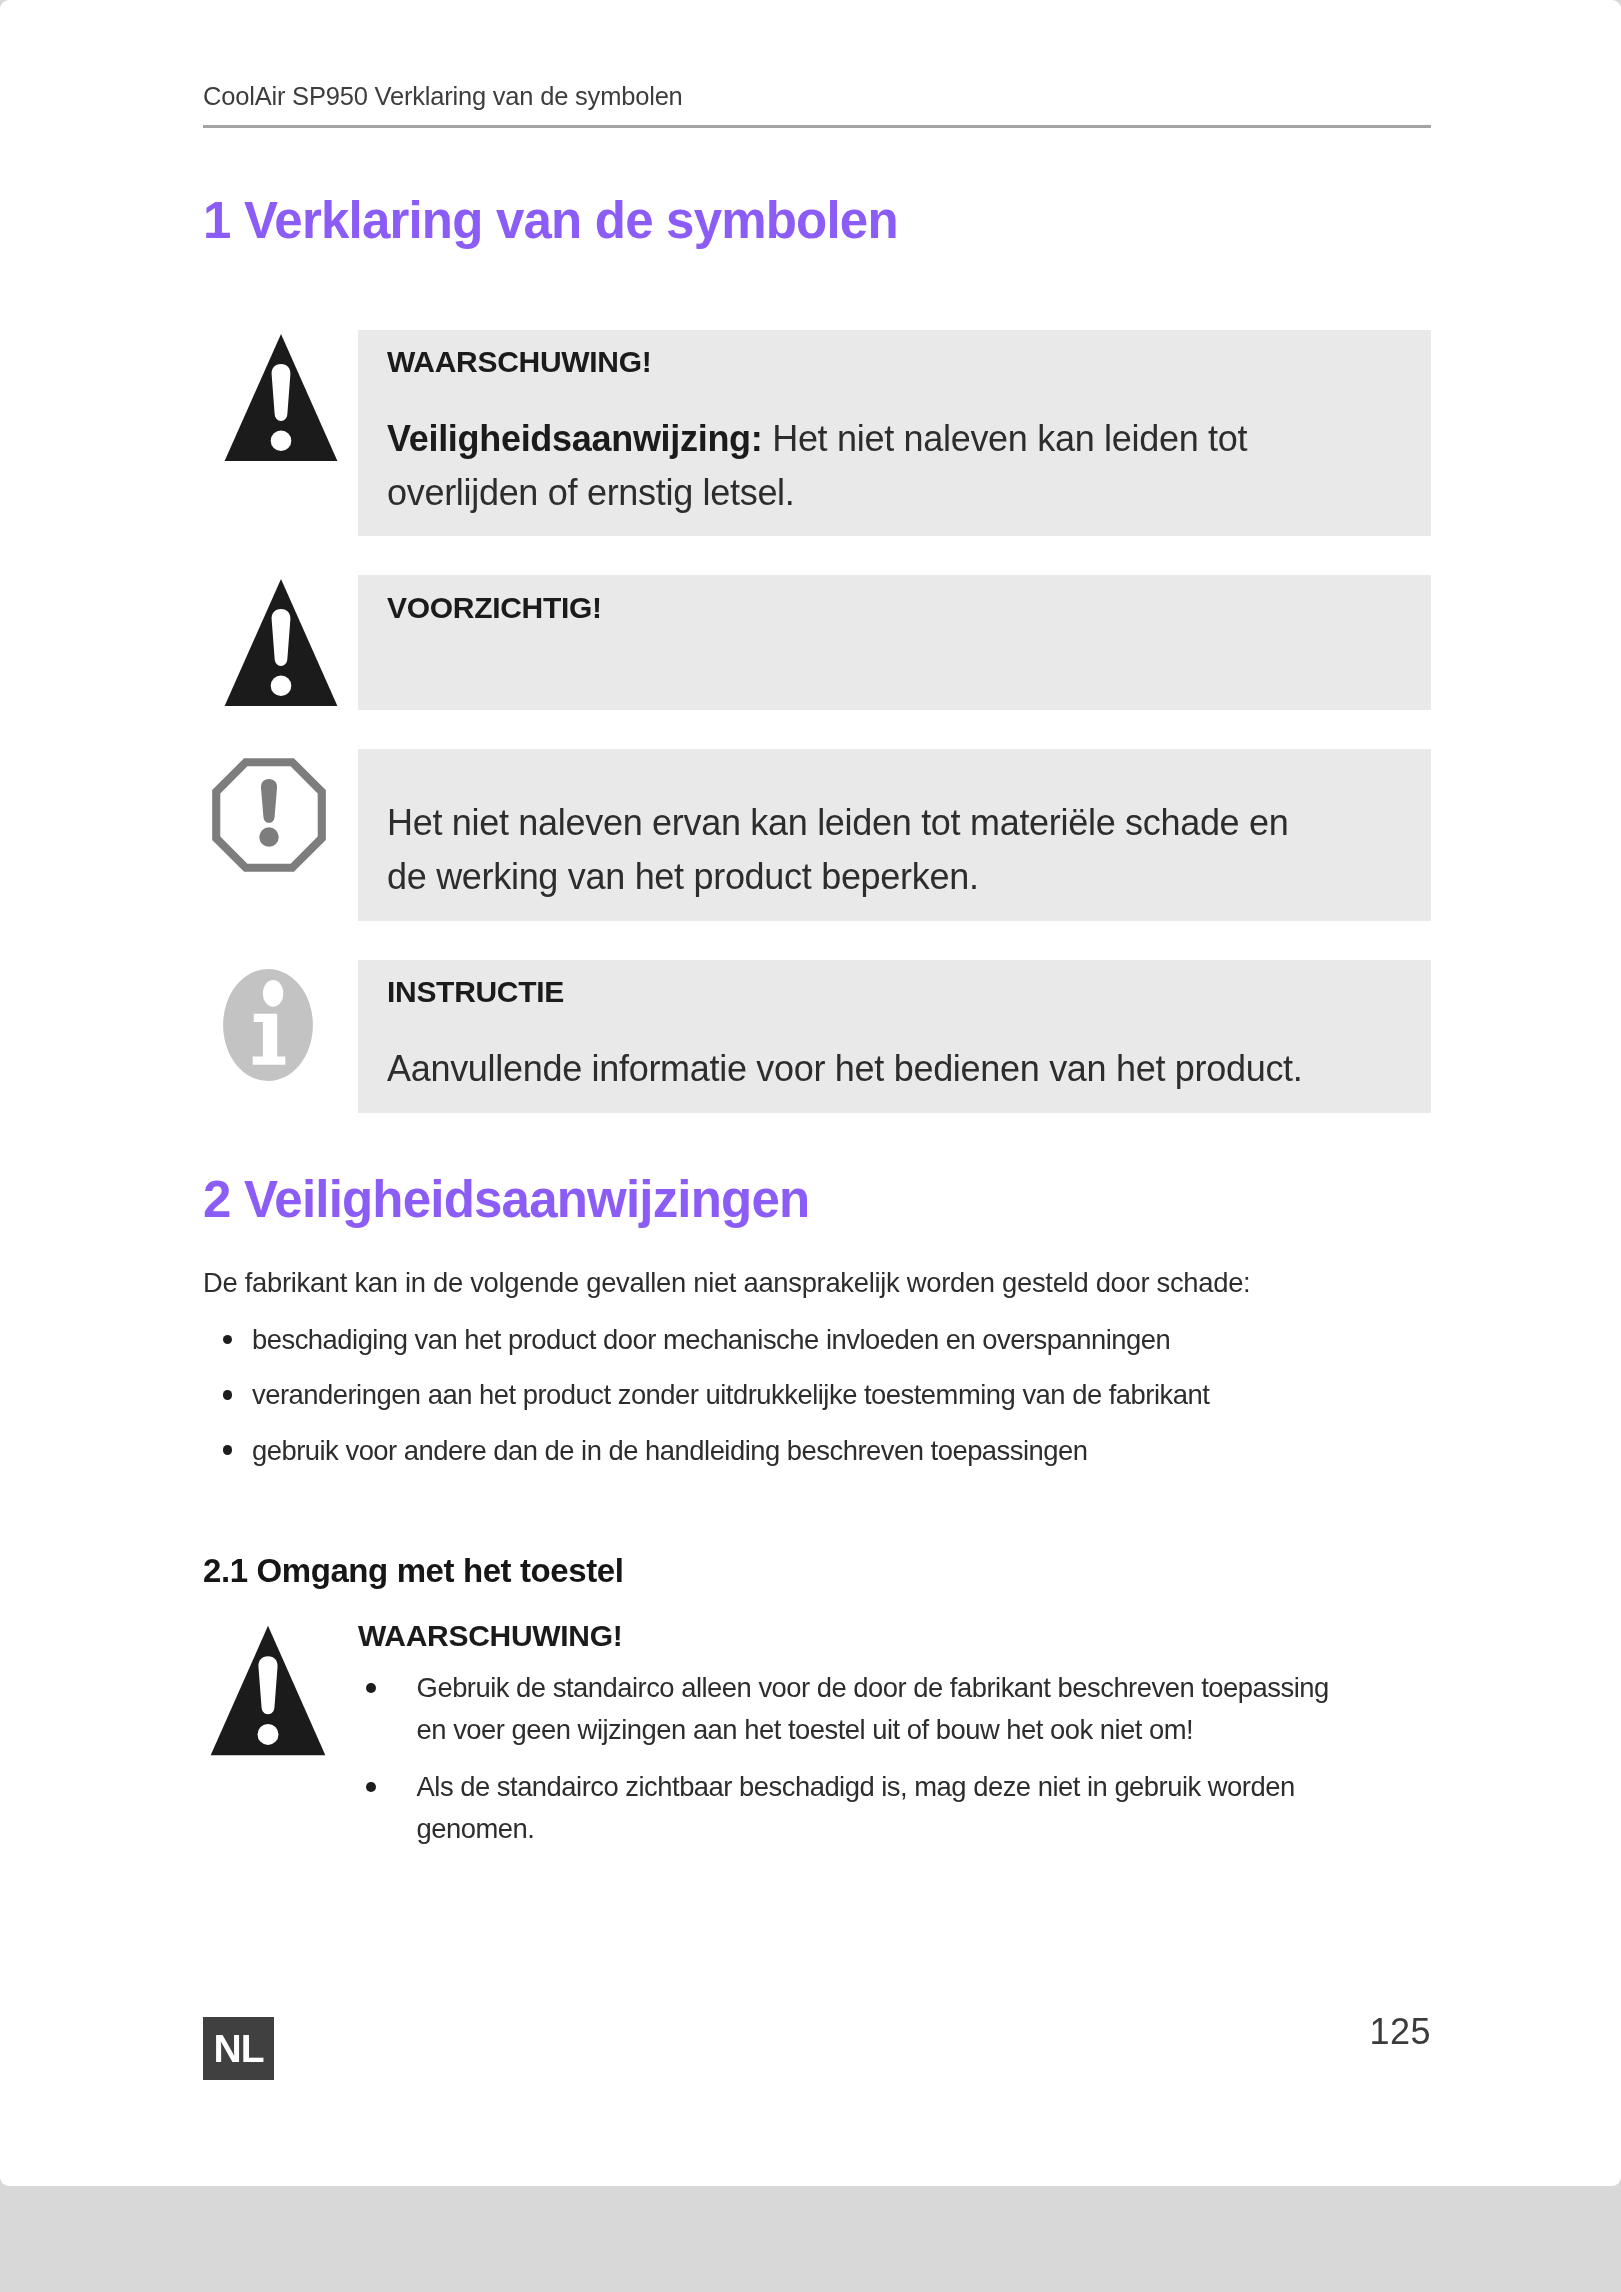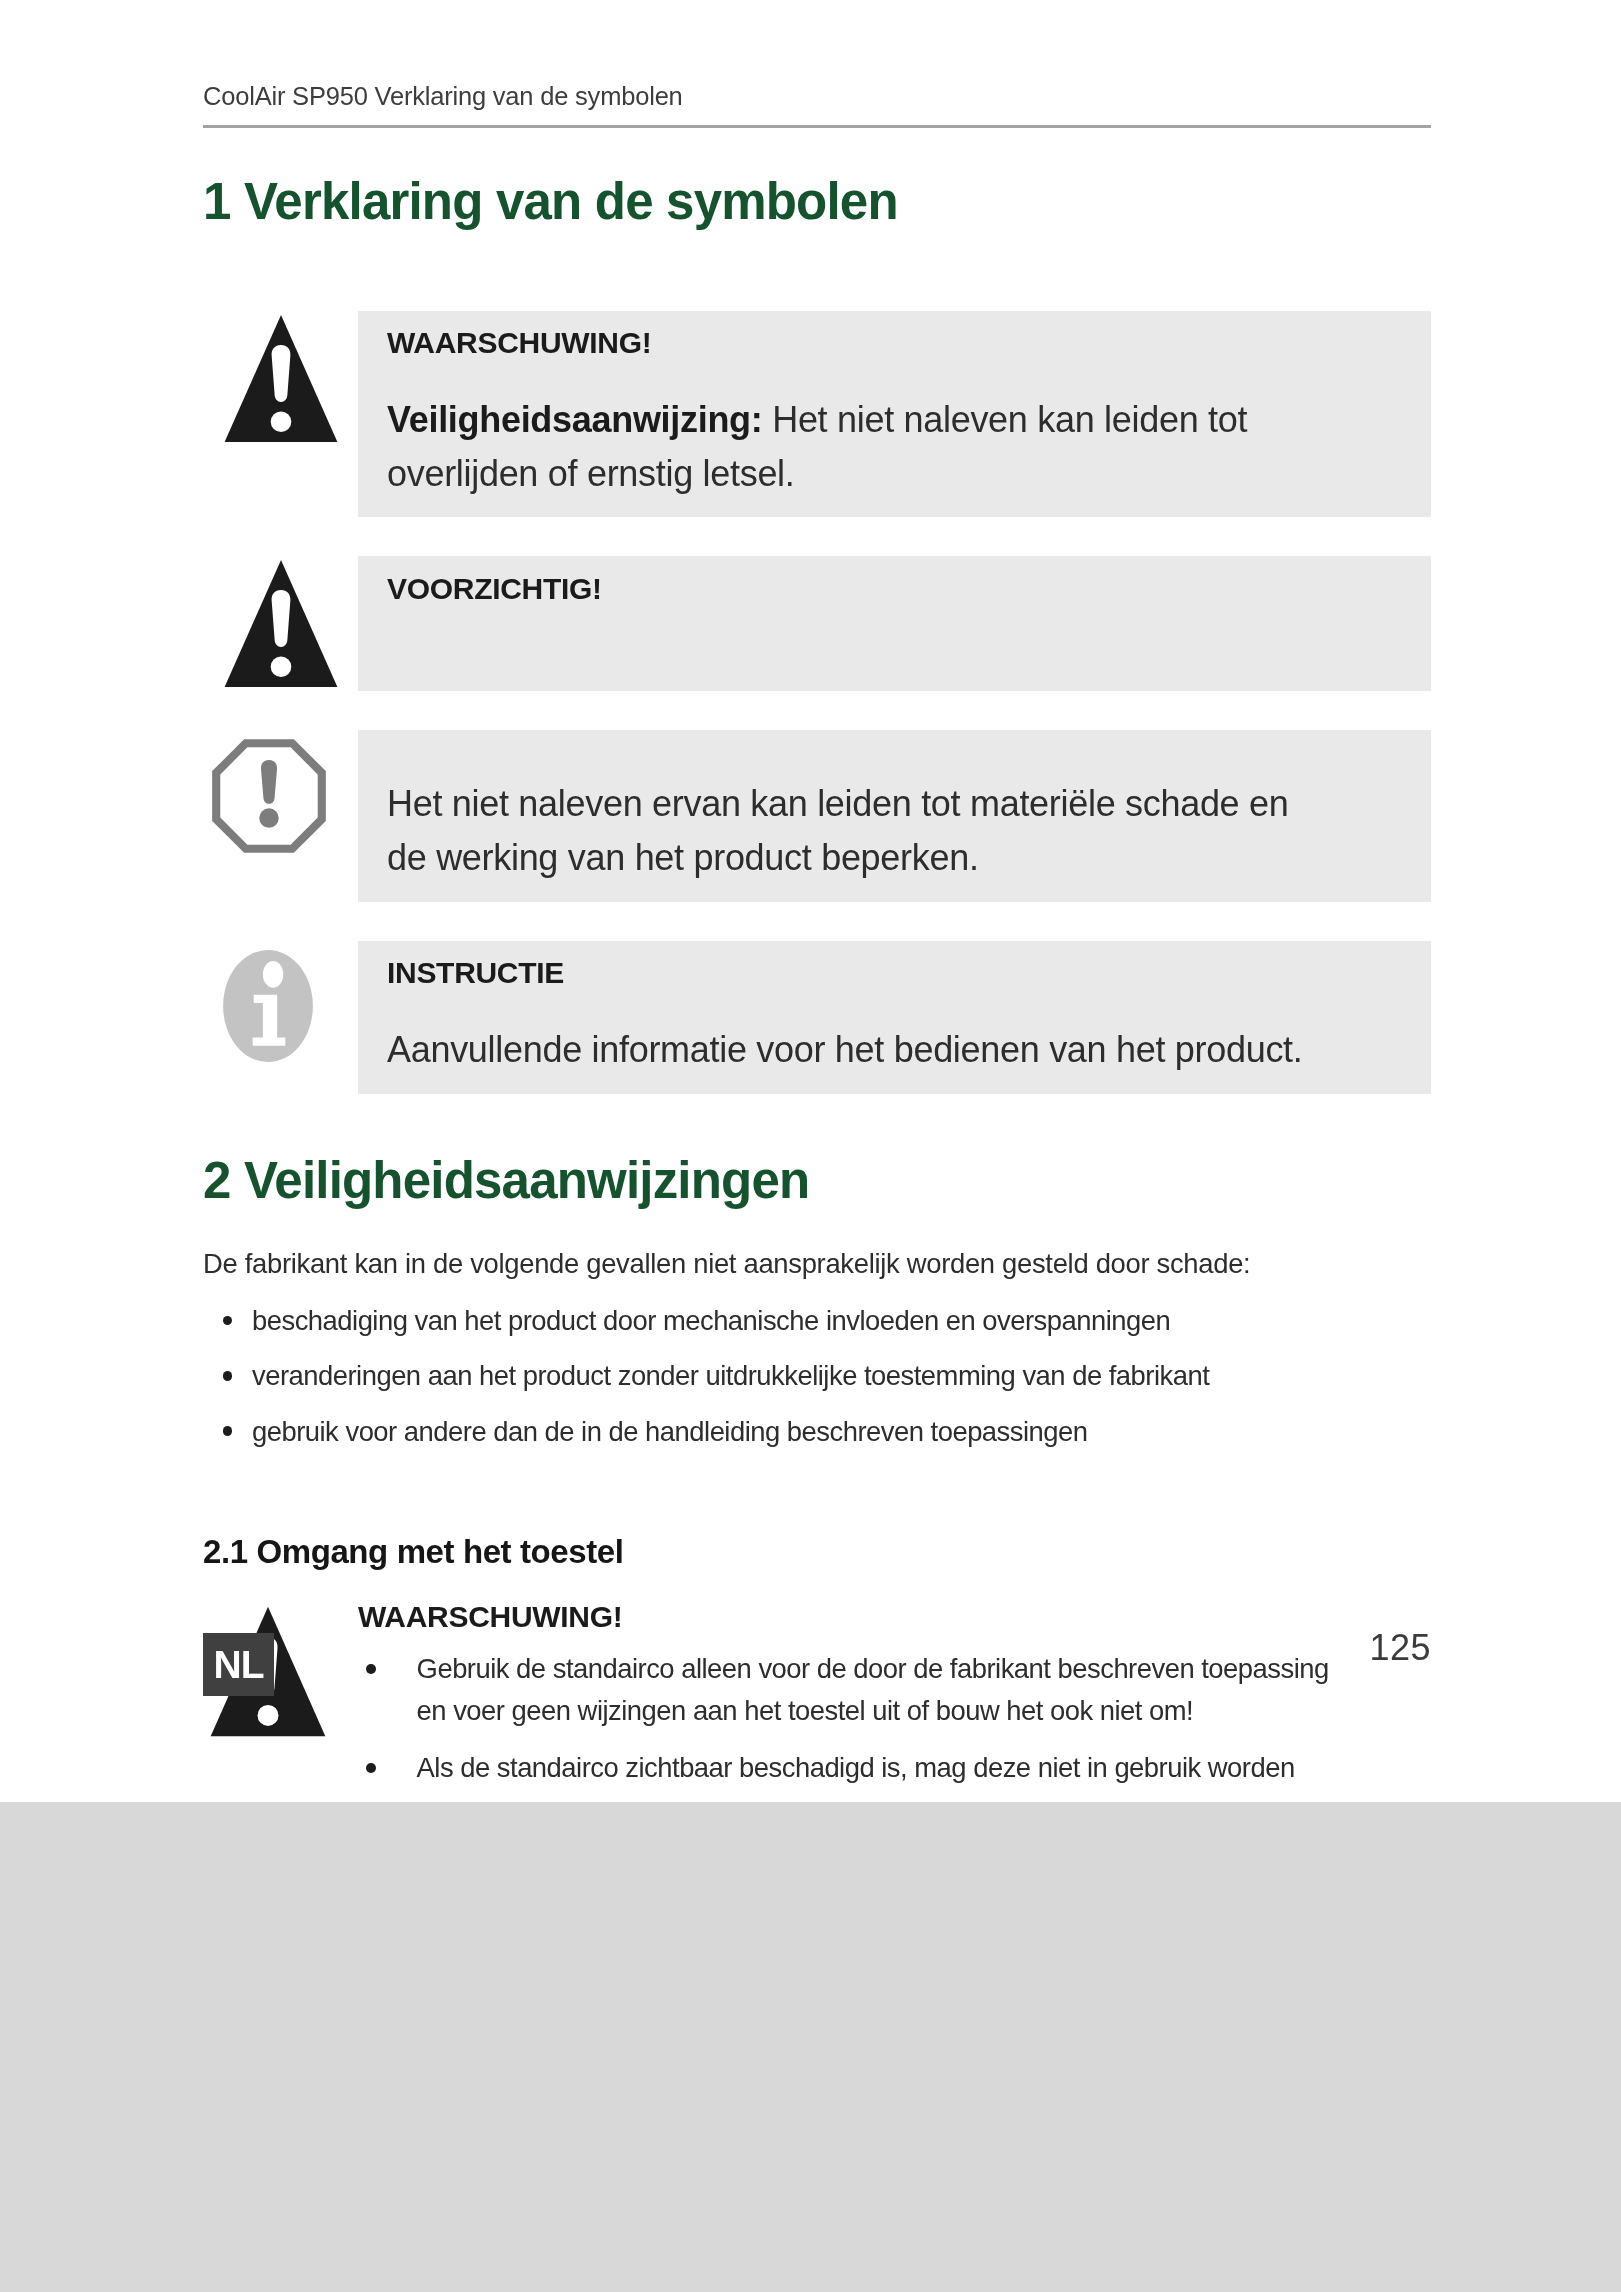--- a/index.html
+++ b/index.html
@@ -1,38 +1,39 @@
 <!DOCTYPE html>
 <html><head>
 <meta charset="utf-8">
 <style>
   html,body { margin:0; padding:0; background:#d8d8d8; }
   .page {
     position:relative;
-    width:1621px; height:1802px;
+    width:1621px; height:2186px;
     margin:0 auto;
     background:#ffffff;
     font-family:"Liberation Sans","DejaVu Sans",sans-serif;
     color:#2d2d2d;
     overflow:hidden;
+    border-radius:9px;
   }
   .content { padding:82px 190px 0 203px; }
 
   .running-header {
     font-size:25.5px; letter-spacing:-0.2px;
     color:#3d3d3d;
   }
   .header-rule {
     height:2.9px; background:#a3a3a3; margin-top:13.7px;
   }
 
   h1.sec {
-    margin:46px 0 0 0;
+    margin:65px 0 0 0;
     font-size:51px; line-height:1.08; font-weight:800;
-    letter-spacing:-0.8px; color:#14532d;
+    letter-spacing:-0.8px; color:#8b5cf6;
   }
   h1.sec2 { margin-top:59px; }
 
   .symbol-rows { margin-top:82px; display:flex; flex-direction:column; gap:39px; }
   .symbol-row { display:flex; align-items:stretch; }
   .icon-col {
     flex:0 0 155px; width:155px;
     display:flex; justify-content:flex-start; align-items:flex-start;
   }
   .tri-icon  { width:120px; height:135px; margin-left:17.6px; }

